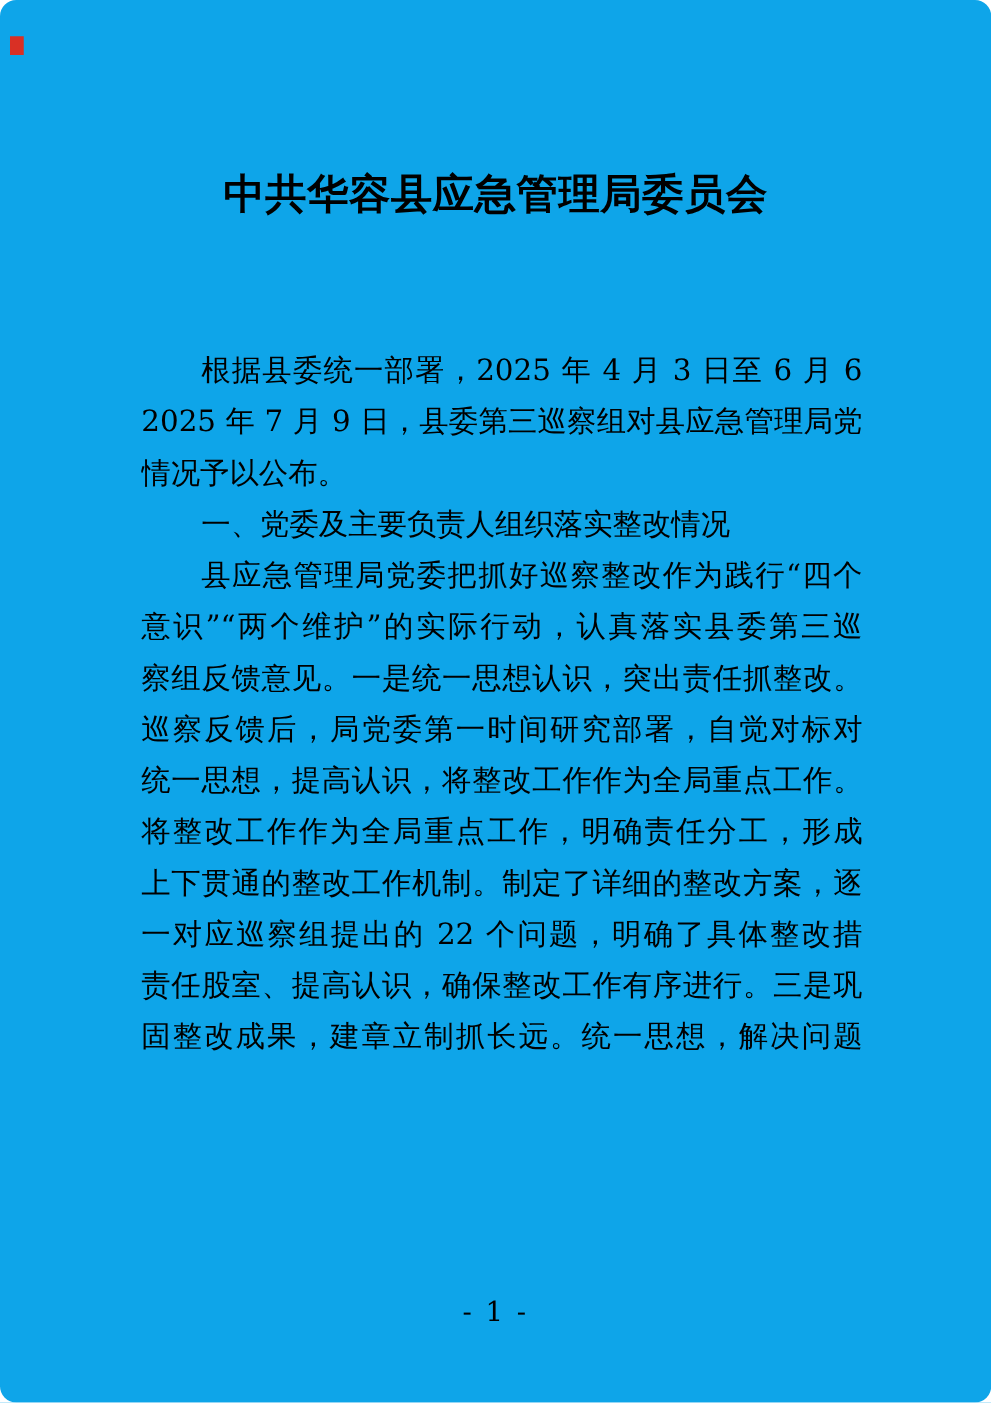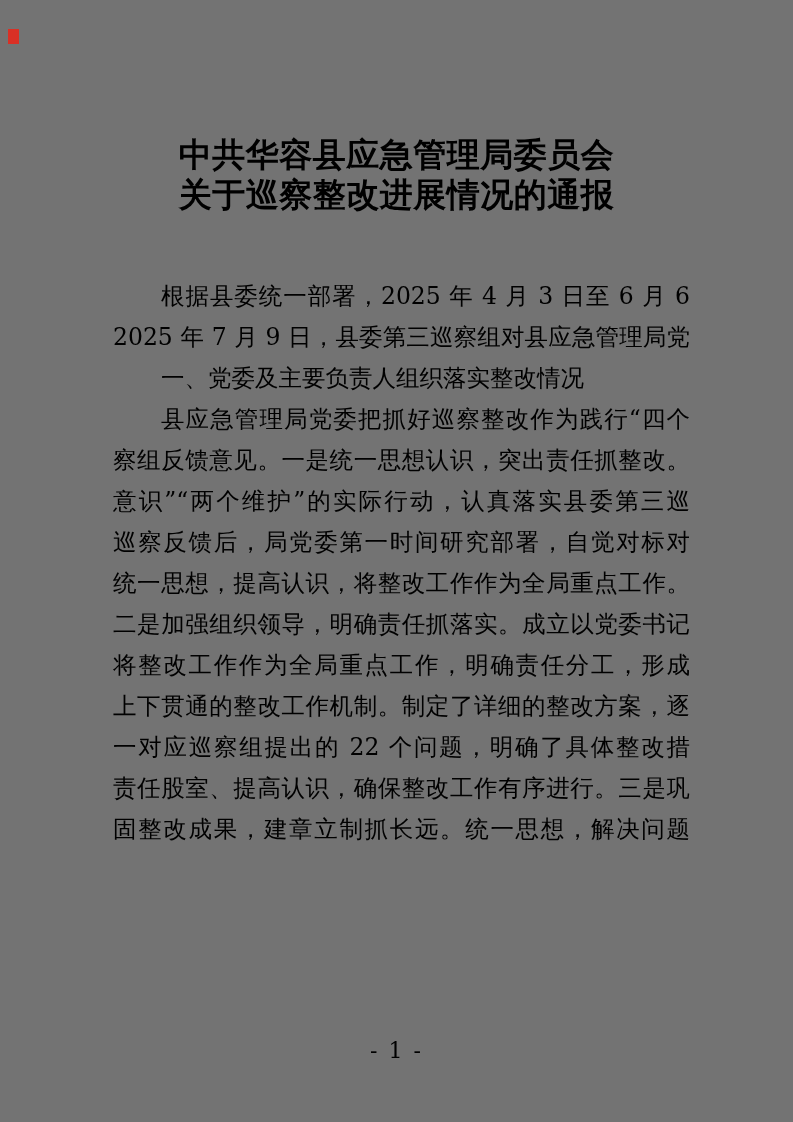--- a/index.html
+++ b/index.html
@@ -4,24 +4,25 @@
 <style>
   html, body {
     margin: 0;
     padding: 0;
     background: #ffffff;
   }
   .page {
     position: relative;
     width: 793px;
     height: 1122px;
-    background: #737373;
+    background: #0ea5e9;
     color: #000000;
     font-family: "DejaVu Serif", "Liberation Serif", serif;
     overflow: hidden;
+    border-radius: 13px;
   }
   .corner-mark {
     position: absolute;
     left: 8px;
     top: 29px;
     width: 11px;
     height: 15px;
     background: #d93025;
   }
   .title-block {
@@ -76,36 +77,35 @@
 </style>
 </head>
 <body>
 
 <div class="page">
 
   <div class="corner-mark" style="background: rgb(217, 48, 37);"></div>
 
   <h1 class="title-block">
     <span class="title-line">中共华容县应急管理局委员会</span>
-    <span class="title-line">关于巡察整改进展情况的通报</span>
   </h1>
 
   <div class="body-block">
     <div class="para">
         <div class="line indent">根据县委统一部署，2025 年 4 月 3 日至 6 月 6 日，</div>
         <div class="line">2025 年 7 月 9 日，县委第三巡察组对县应急管理局党委</div>
+        <div class="line no-fill">情况予以公布。</div>
       </div>
     <div class="line heading">一、党委及主要负责人组织落实整改情况</div>
     <div class="para">
         <div class="line indent">县应急管理局党委把抓好巡察整改作为践行“四个</div>
+        <div class="line">意识”“两个维护”的实际行动，认真落实县委第三巡</div>
         <div class="line">察组反馈意见。一是统一思想认识，突出责任抓整改。</div>
-        <div class="line">意识”“两个维护”的实际行动，认真落实县委第三巡</div>
         <div class="line">巡察反馈后，局党委第一时间研究部署，自觉对标对表，</div>
         <div class="line">统一思想，提高认识，将整改工作作为全局重点工作。</div>
-        <div class="line">二是加强组织领导，明确责任抓落实。成立以党委书记</div>
         <div class="line">将整改工作作为全局重点工作，明确责任分工，形成</div>
         <div class="line">上下贯通的整改工作机制。制定了详细的整改方案，逐</div>
         <div class="line">一对应巡察组提出的 22 个问题，明确了具体整改措施、</div>
         <div class="line">责任股室、提高认识，确保整改工作有序进行。三是巩</div>
         <div class="line">固整改成果，建章立制抓长远。统一思想，解决问题</div>
       </div>
   </div>
 
   <div class="footer-block">
     <span>- 1 -</span>

